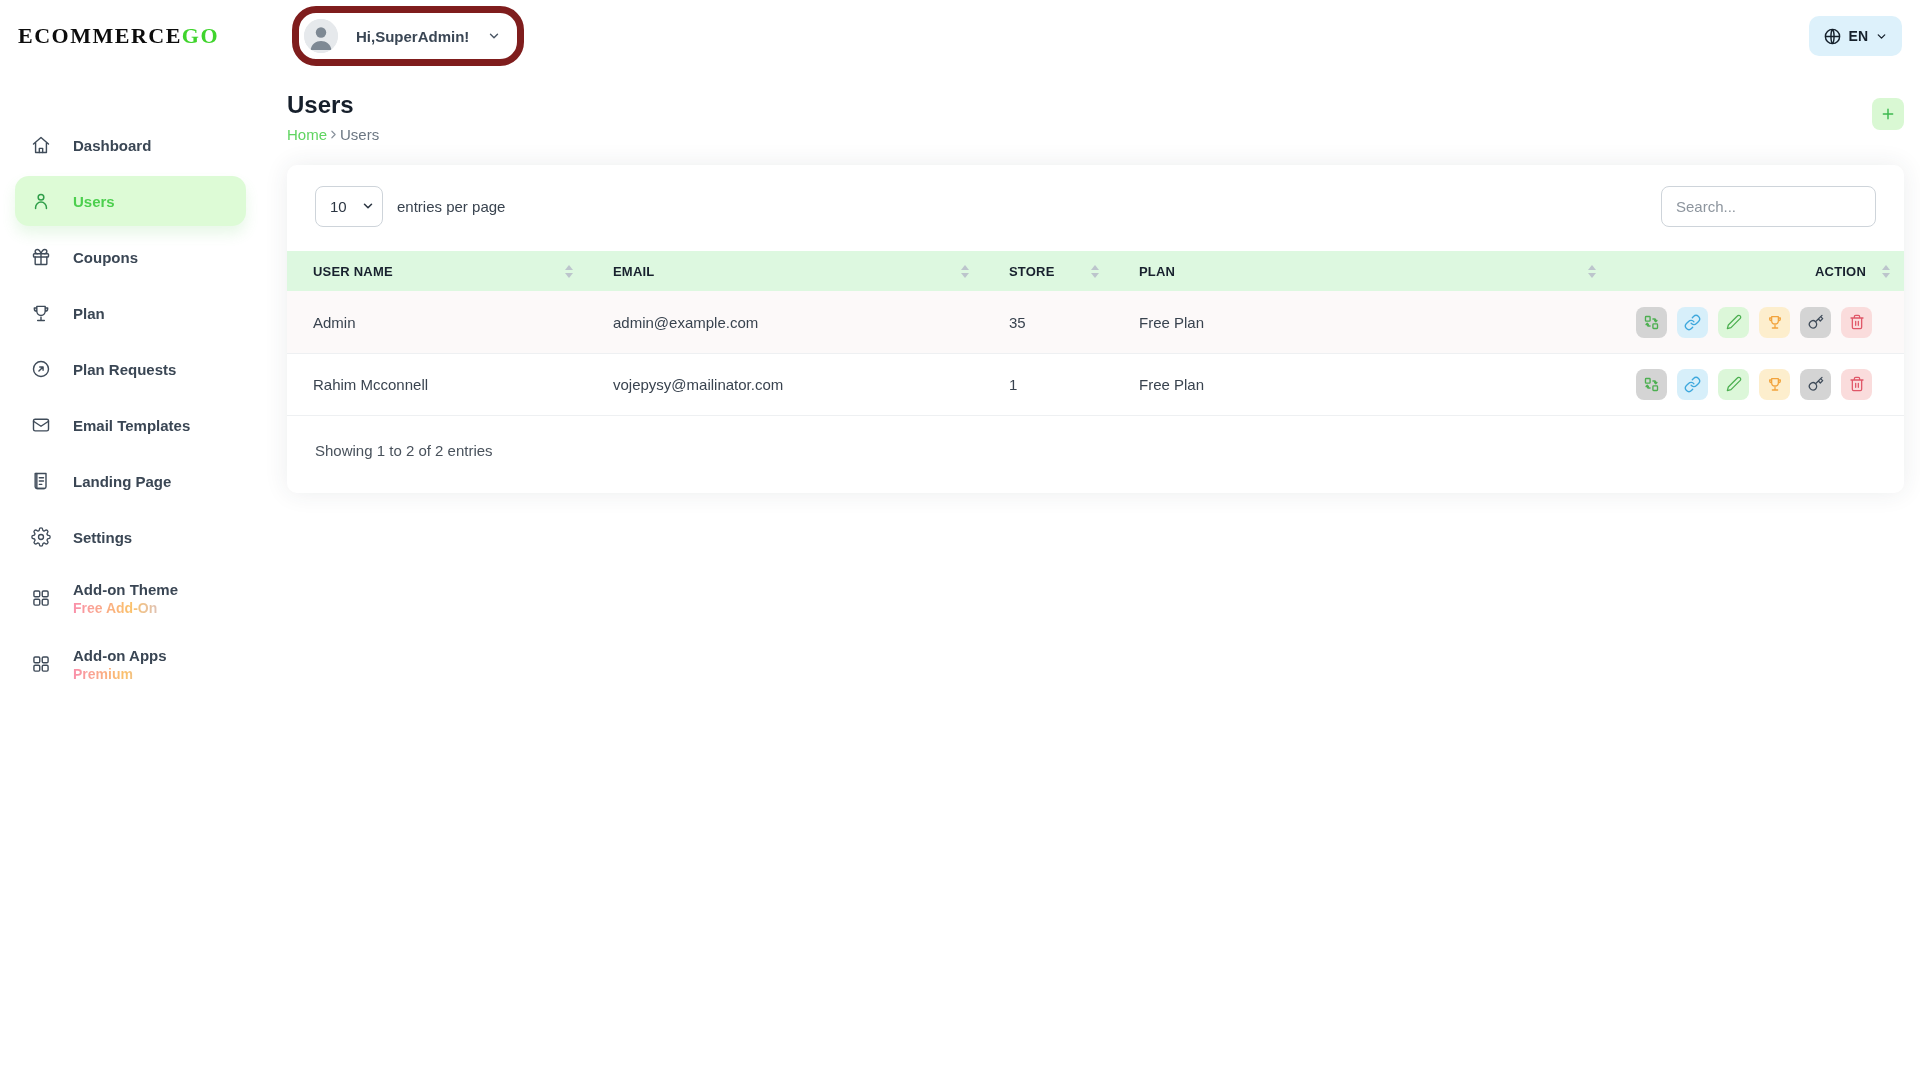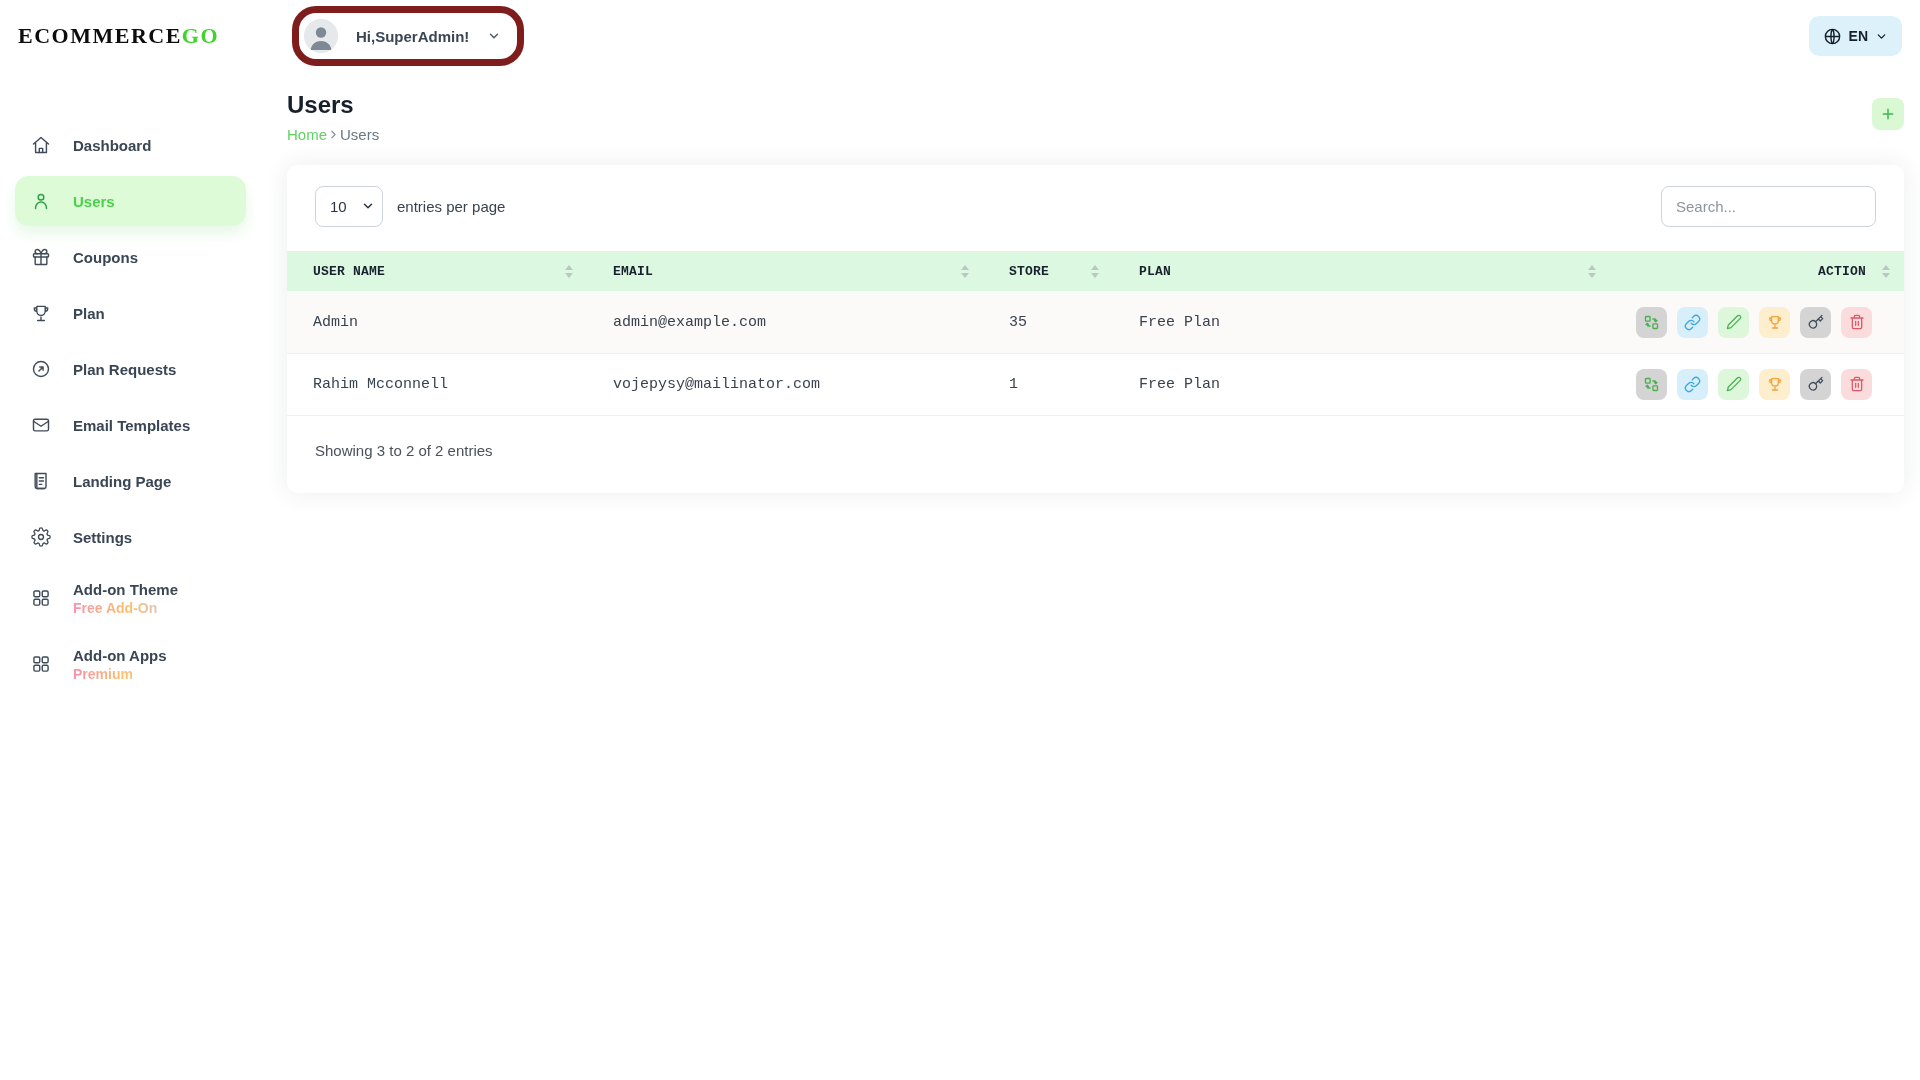--- a/index.html
+++ b/index.html
@@ -58,21 +58,21 @@
   .select-wrap select { width:100%; height:100%; border:1px solid #ced4da; border-radius:8px;
     appearance:none; -webkit-appearance:none; padding:0 26px 0 14px; font-size:15px; color:#2b3542;
     background:#fff; cursor:pointer; font-family:inherit; }
   .select-wrap svg { position:absolute; right:8px; top:13px; pointer-events:none; }
   .entries-lbl { margin-left:14px; font-size:15px; color:#39434f; }
   .search-input { margin-left:auto; width:215px; height:41px; border:1px solid #ced4da;
     border-radius:8px; padding:0 14px; font-size:15px; color:#2b3542; font-family:inherit; }
   .search-input::placeholder { color:#8d959e; }
 
   
-  table { width:100%; border-collapse:collapse;font-family:Liberation Mono, monospace; }
+  table { width:100%; border-collapse:collapse; }
   col.c-name{width:300px;} col.c-email{width:396px;} col.c-store{width:130px;}
   col.c-plan{width:auto;} col.c-action{width:272px;}
   thead th { background:#ddf8e0; height:40px; font-size:13px; font-weight:700; color:#18212e;
     text-align:left; padding:0 14px 0 26px; letter-spacing:.2px; }
   .th-inner { display:flex; align-items:center; justify-content:space-between; }
   th.action-th .th-inner { justify-content:flex-end; gap:8px; }
   .sort { display:inline-flex; flex-direction:column; gap:3px; margin-left:8px; cursor:pointer; }
   .sort i { width:0; height:0; border-left:4px solid transparent; border-right:4px solid transparent; display:block; }
   .sort .up { border-bottom:5px solid #bcc5cc; }
   .sort .dn { border-top:5px solid #bcc5cc; }
@@ -391,16 +391,16 @@
                     <svg width="16" height="16" viewBox="0 0 24 24" fill="none" stroke="#e05667" stroke-width="1.9" stroke-linecap="round" stroke-linejoin="round">
                       <path d="M3 6h18M8 6V4a2 2 0 0 1 2-2h4a2 2 0 0 1 2 2v2m3 0v14a2 2 0 0 1-2 2H7a2 2 0 0 1-2-2V6zM10 11v6M14 11v6"></path>
                     </svg>
                   </button>
               </div>
             </td>
           </tr>
         </tbody>
       </table>
 
-      <div class="table-foot">Showing 3 to 2 of 2 entries</div>
+      <div class="table-foot">Showing 1 to 2 of 2 entries</div>
     </div>
   </div>
 </div>
 
 </body></html>

